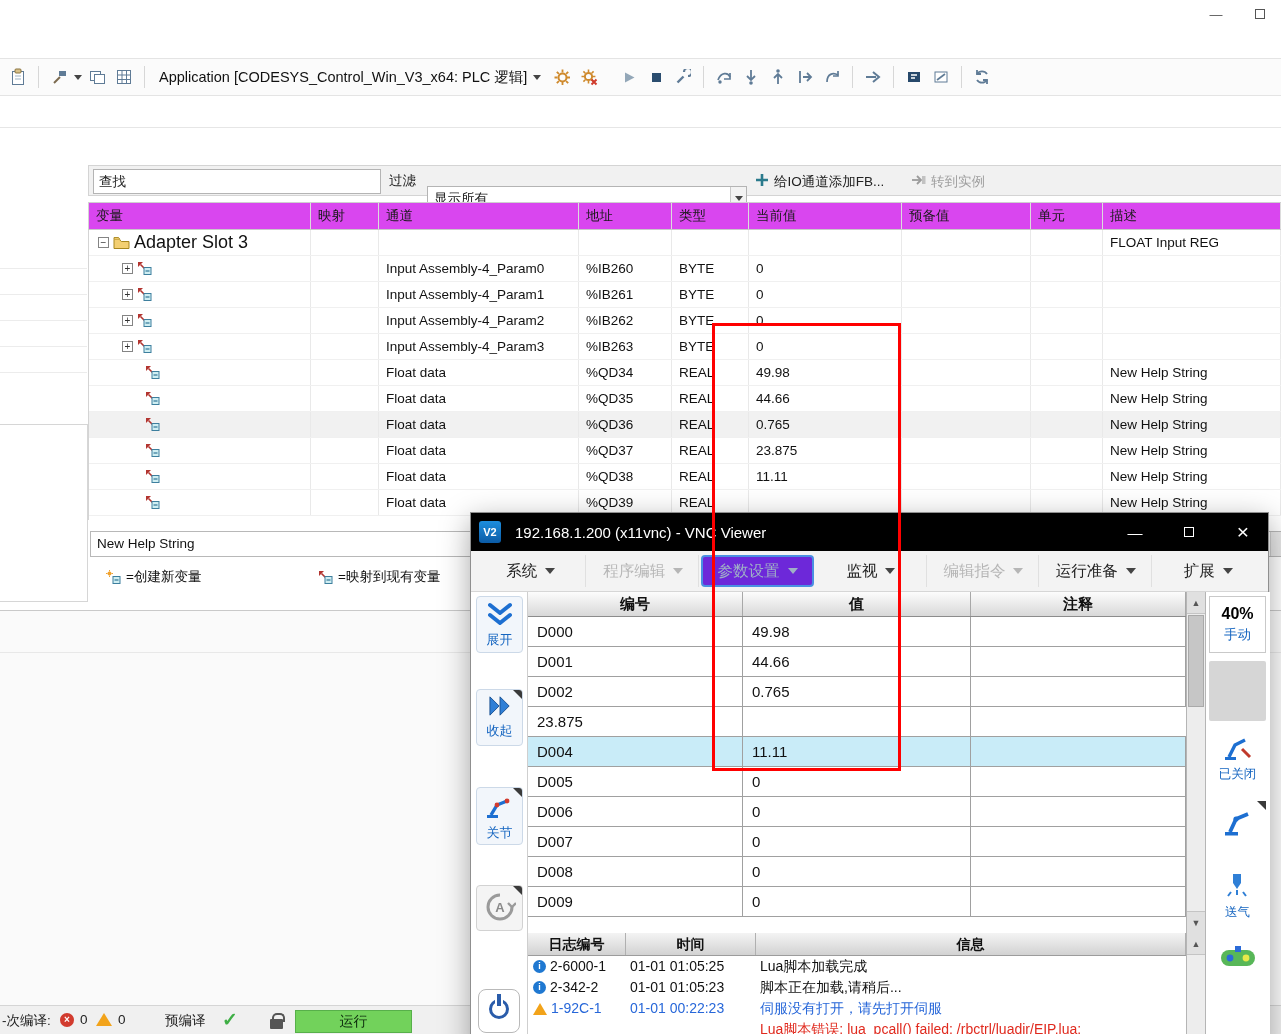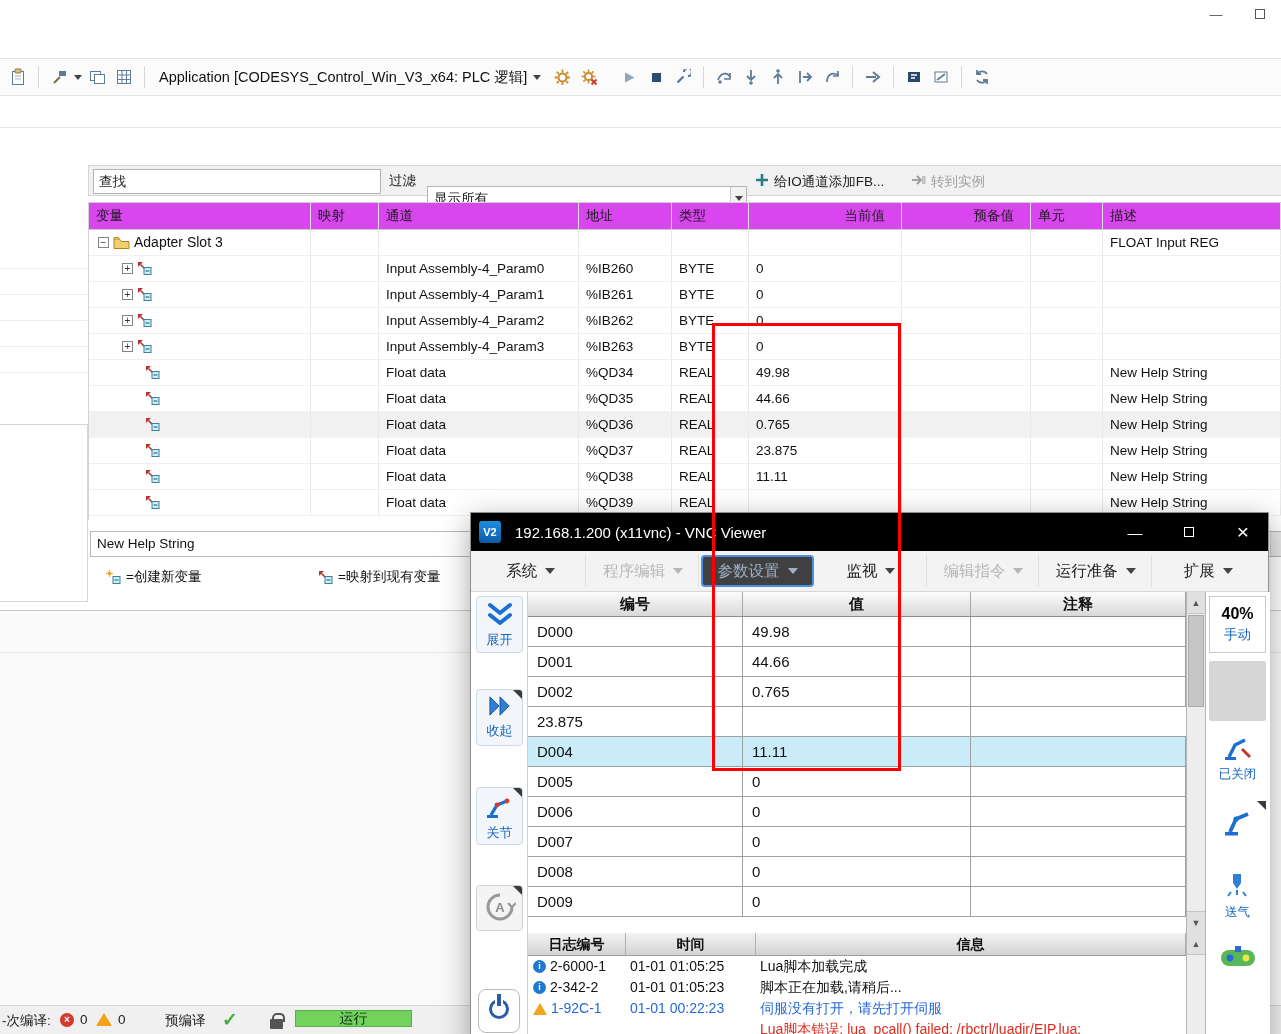--- a/index.html
+++ b/index.html
@@ -31,70 +31,70 @@
   .find-box { position:absolute; left:4px; top:3px; width:288px; height:25px; background:#fff; border:1px solid #b4b4b4; font-size:13.5px; color:#222; line-height:23px; padding-left:5px; }
   .flt-label { position:absolute; left:300px; font-size:13.5px; color:#222; }
   .combo { position:absolute; left:338px; top:3px; width:320px; height:25px; background:#fff; border:1px solid #b4b4b4; font-size:13.5px; color:#222; line-height:23px; padding-left:6px;margin-top:17px; }
   .combo-arrow { position:absolute; right:0; top:0; width:16px; height:23px; border-left:1px solid #c9c9c9; display:flex; align-items:center; justify-content:center; background:#f3f3f3; }
   .io-btn { position:absolute; top:0; height:31px; display:flex; align-items:center; gap:5px; font-size:13.5px; color:#222; padding:0 6px; }
   .io-btn.addfb { left:660px;justify-content:flex-end; }
   .io-btn.goto { left:816px; color:#9f9f9f; }
 
   .io-header { position:absolute; left:88px; top:202px; width:1193px; height:28px; background:#d946ef; border-top:1px solid #d0d0d0; border-bottom:1px solid #c9c9c9; border-left:1px solid #d4d4d4; display:grid; grid-template-columns:222px 68px 200px 93px 77px 153px 129px 72px 1fr; }
   .io-h { font-size:13.5px; color:#1a1a1a; line-height:26px; padding-left:7px; border-right:1px solid #dcdcdc; white-space:nowrap; overflow:hidden; }
-  .io-h.right { text-align:right; padding-right:16px; }
+  .io-h.right { padding-right:16px; }
 
   .io-body { position:absolute; left:88px; top:230px; width:1193px; height:290px; background:#fff; border-left:1px solid #d4d4d4; overflow:hidden; }
   .io-row { display:grid; grid-template-columns:222px 68px 200px 93px 77px 153px 129px 72px 1fr; height:26px; border-bottom:1px solid #f0f0f0; background:#fff; }
   .io-row.hl { background:#f1f1f1; }
   .ioc { border-right:1px solid #e9e9e9; font-size:13.5px; color:#111; line-height:25px; padding-left:7px; white-space:nowrap; overflow:hidden; }
   .ioc-var { display:flex; align-items:center; gap:4px; padding-left:9px; }
   .ioc-var.ind1 { padding-left:33px; }
   .ioc-var.ind2 { padding-left:56px; }
   .expander { width:11px; height:11px; border:1px solid #848484; background:#fff; font-size:10px; line-height:9px; text-align:center; color:#333; flex:none; }
   .rowicon { display:flex; align-items:center; flex:none; }
-  .vartxt { font-size:14px; color:#111; }
+  .vartxt { font-size:18px; color:#111; }
 
   .io-status { position:absolute; left:90px; top:531px; width:1191px; height:26px; background:#fff; border:1px solid #b8b8b8; font-size:13.5px; color:#111; line-height:24px; padding-left:6px; }
   .scroll-corner { position:absolute; left:1270px; top:532px; width:11px; height:24px; background:#e8e8e8; border-left:1px solid #cfcfcf; }
   .io-legend { position:absolute; left:88px; top:560px; width:1193px; height:36px; background:#fff; }
   .legend-item { position:absolute; top:8px; display:flex; align-items:center; gap:5px; font-size:13.5px; color:#111; }
   .legend-item.l1 { left:18px; }
   .legend-item.l2 { left:230px; }
 
   .panel-divider { position:absolute; left:0; top:610px; width:100%; height:1px; background:#c9c9c9; }
   .lower-area { position:absolute; left:0; top:611px; width:100%; height:394px; background:#fafafa; }
   .lower-line { position:absolute; left:0; top:41px; width:100%; height:1px; background:#e8e8e8; }
 
   .cw-statusbar { position:absolute; left:0; top:1005px; width:100%; height:29px; background:#f0f0f0; border-top:1px solid #d5d5d5; }
   .sb-item { position:absolute; top:6px; font-size:13.5px; color:#222; white-space:nowrap; }
   .err-badge { position:absolute; left:60px; top:7px; width:14px; height:14px; border-radius:50%; background:#d23b2e; color:#fff; font-size:10px; font-weight:bold; text-align:center; line-height:14px; }
   .warn-badge { position:absolute; left:96px; top:7px; width:0; height:0; border-left:8px solid transparent; border-right:8px solid transparent; border-bottom:13px solid #f2a31a; }
   .ok-check { position:absolute; left:222px; top:2px; color:#3faf46; font-size:19px; font-weight:bold; }
   .lockpad { position:absolute; left:270px; top:13px; width:13px; height:10px; background:#555; border-radius:1px; }
   .lockpad::before { content:""; position:absolute; left:2px; top:-6px; width:9px; height:7px; border:2px solid #555; border-bottom:none; border-radius:5px 5px 0 0; }
-  .run-btn { position:absolute; left:295px; top:4px; width:117px; height:17px; background:#72d25b; border:1px solid #57b04a; display:flex; align-items:center; justify-content:center; font-size:14px; color:#0c2a0c; }
+  .run-btn { position:absolute; left:295px; top:4px; width:117px; height:23px; background:#72d25b; border:1px solid #57b04a; display:flex; align-items:center; justify-content:center; font-size:14px; color:#0c2a0c; }
 
   
   #vnc { position:absolute; left:470px; top:512px; width:799px; height:540px; background:#fff; box-shadow:0 8px 28px rgba(0,0,0,0.35); border:1px solid #8f8f8f; z-index:10; }
   .v-title { position:absolute; left:0; top:0; width:100%; height:38px; background:#000; display:flex; align-items:center; padding:0 8px; }
   .v-logo { width:22px; height:22px; border-radius:3px; background:linear-gradient(#1d8ede,#0b5ba6); color:#fff; font-size:11px; font-weight:bold; display:flex; align-items:center; justify-content:center; flex:none; }
   .v-title-text { color:#fff; font-size:15px; margin-left:14px; white-space:nowrap; }
   .v-ctrls { position:absolute; right:10px; top:0; height:38px; display:flex; align-items:center; gap:24px; }
   .v-ctrl { width:30px; height:26px; display:flex; align-items:center; justify-content:center; color:#fff; font-size:15px; }
   .v-ctrl .maxbox { border-color:#fff; }
   .v-ctrl.close { font-size:21px; }
 
   .v-menu { position:absolute; left:0; top:38px; width:100%; height:41px; background:#f3f3f3; border-bottom:1px solid #d6d6d6; display:flex; align-items:stretch; padding:3px 4px; }
   .v-tab { flex:1; margin:1px; display:flex; align-items:center; justify-content:center; gap:8px; font-size:15.5px; color:#222; border-right:1px solid #e0e0e0; white-space:nowrap; }
   .v-tab:last-child { border-right:none; }
   .v-tab .tcaret { width:0; height:0; border-left:5px solid transparent; border-right:5px solid transparent; border-top:6px solid #444; }
   .v-tab.disabled { color:#b6b6b6; }
   .v-tab.disabled .tcaret { border-top-color:#b6b6b6; }
-  .v-tab.active { border:2px solid #4a90e2; border-radius:4px; background:#404040; color:#9fb0c6; }
+  .v-tab.active { border:2px solid #4a90e2; border-radius:4px; background:#6d28d9; color:#9fb0c6; }
   .v-tab.active .tcaret { border-top-color:#9fb0c6; }
 
   .v-client { position:absolute; left:0; top:79px; width:799px; height:461px; background:#fff; }
 
   .v-side { position:absolute; left:0; top:0; width:57px; height:100%; background:#fff; border-right:1px solid #cfcfcf; }
   .vs-btn { position:absolute; left:5px; width:47px; background:#f2f6fb; border:1px solid #ccd9e8; border-radius:4px; text-align:center; padding-top:5px; overflow:hidden; }
   .vs-btn .vlabel { display:block; font-size:13px; color:#1565c0; margin-top:1px; }
   .vs-btn.gray { background:#f4f4f4; border-color:#d2d2d2; }
   .corner-tr { position:absolute; top:0; right:0; width:0; height:0; border-top:9px solid #3a3a3a; border-left:9px solid transparent; }
   .pwr-btn { position:absolute; left:7px; top:397px; width:42px; height:44px; border:1px solid #b9b9b9; border-radius:8px; background:#fff; }

